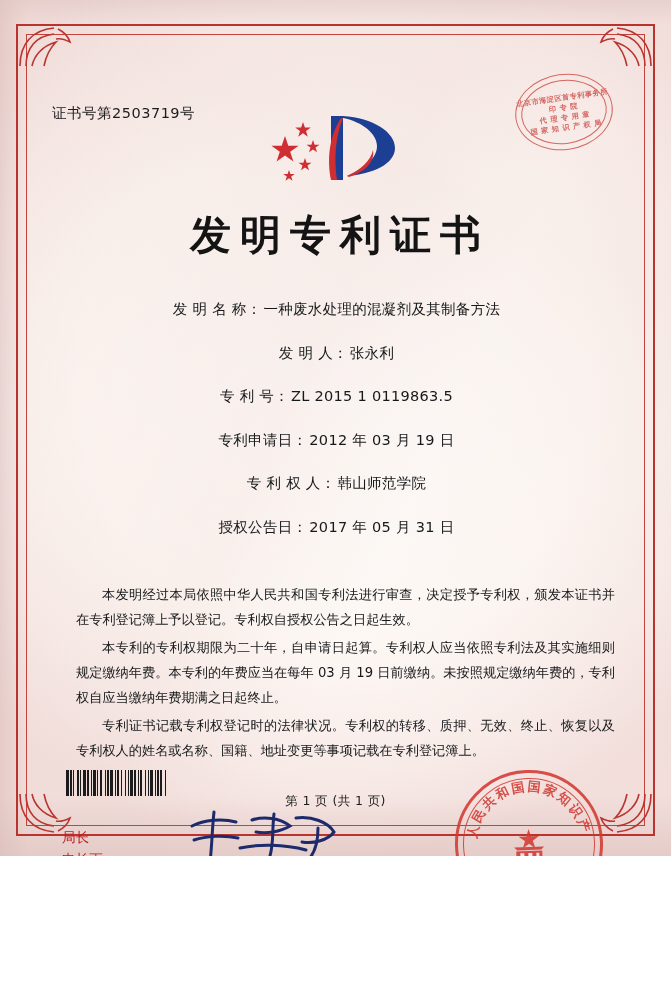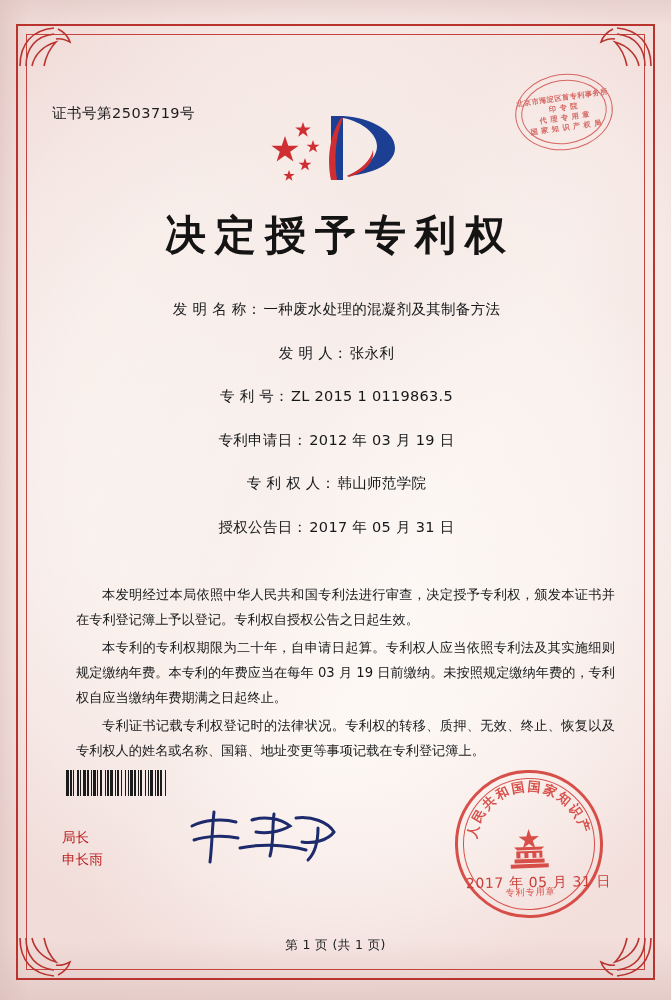--- a/index.html
+++ b/index.html
@@ -6,21 +6,21 @@
     margin: 0;
     padding: 0;
     background: #ffffff;
   }
   body {
     font-family: "DejaVu Sans", "Liberation Sans", sans-serif;
   }
   #page {
     position: relative;
     width: 671px;
-    height: 1000px;
+    height: 856px;
     overflow: hidden;
     background: #fdfbf7;
   }
   
   .paper {
     position: absolute;
     inset: 0;
     background:
       radial-gradient(ellipse 70% 55% at 50% 45%, #fffefc 0%, #fdf8f4 55%, #f8ece9 80%, #f2dedb 100%);
   }
@@ -333,21 +333,21 @@
         <polygon points="28,62 29.4,66.1 33.7,66.1 30.2,68.6 31.5,72.7 28,70.2 24.5,72.7 25.8,68.6 22.3,66.1 26.6,66.1"></polygon>
       </g>
 
       <path d="M70 72 L70 8 L82 8 L82 72 Z" fill="#1c3f94"></path>
       <path d="M82 8 C112 10, 134 24, 134 40 C134 56, 112 66, 86 68 C104 60, 116 50, 116 38 C116 26, 102 14, 82 10 Z" fill="#1c3f94"></path>
       <path d="M70 72 C66 52, 68 28, 80 10 L82 10 C74 30, 73 52, 76 72 Z" fill="#cf2f33"></path>
       <path d="M86 68 C100 62, 110 52, 112 42 C114 54, 104 64, 88 69 Z" fill="#cf2f33"></path>
     </svg>
   </div>
 
-  <div class="main-title">决定授予专利权</div>
+  <div class="main-title">发明专利证书</div>
 
   <div class="fields">
     <div class="field-row">
       <span class="field-label">发 明 名 称：</span>
       <span class="field-value">一种废水处理的混凝剂及其制备方法</span>
     </div>
     <div class="field-row">
       <span class="field-label">发 明 人：</span>
       <span class="field-value">张永利</span>
     </div>

